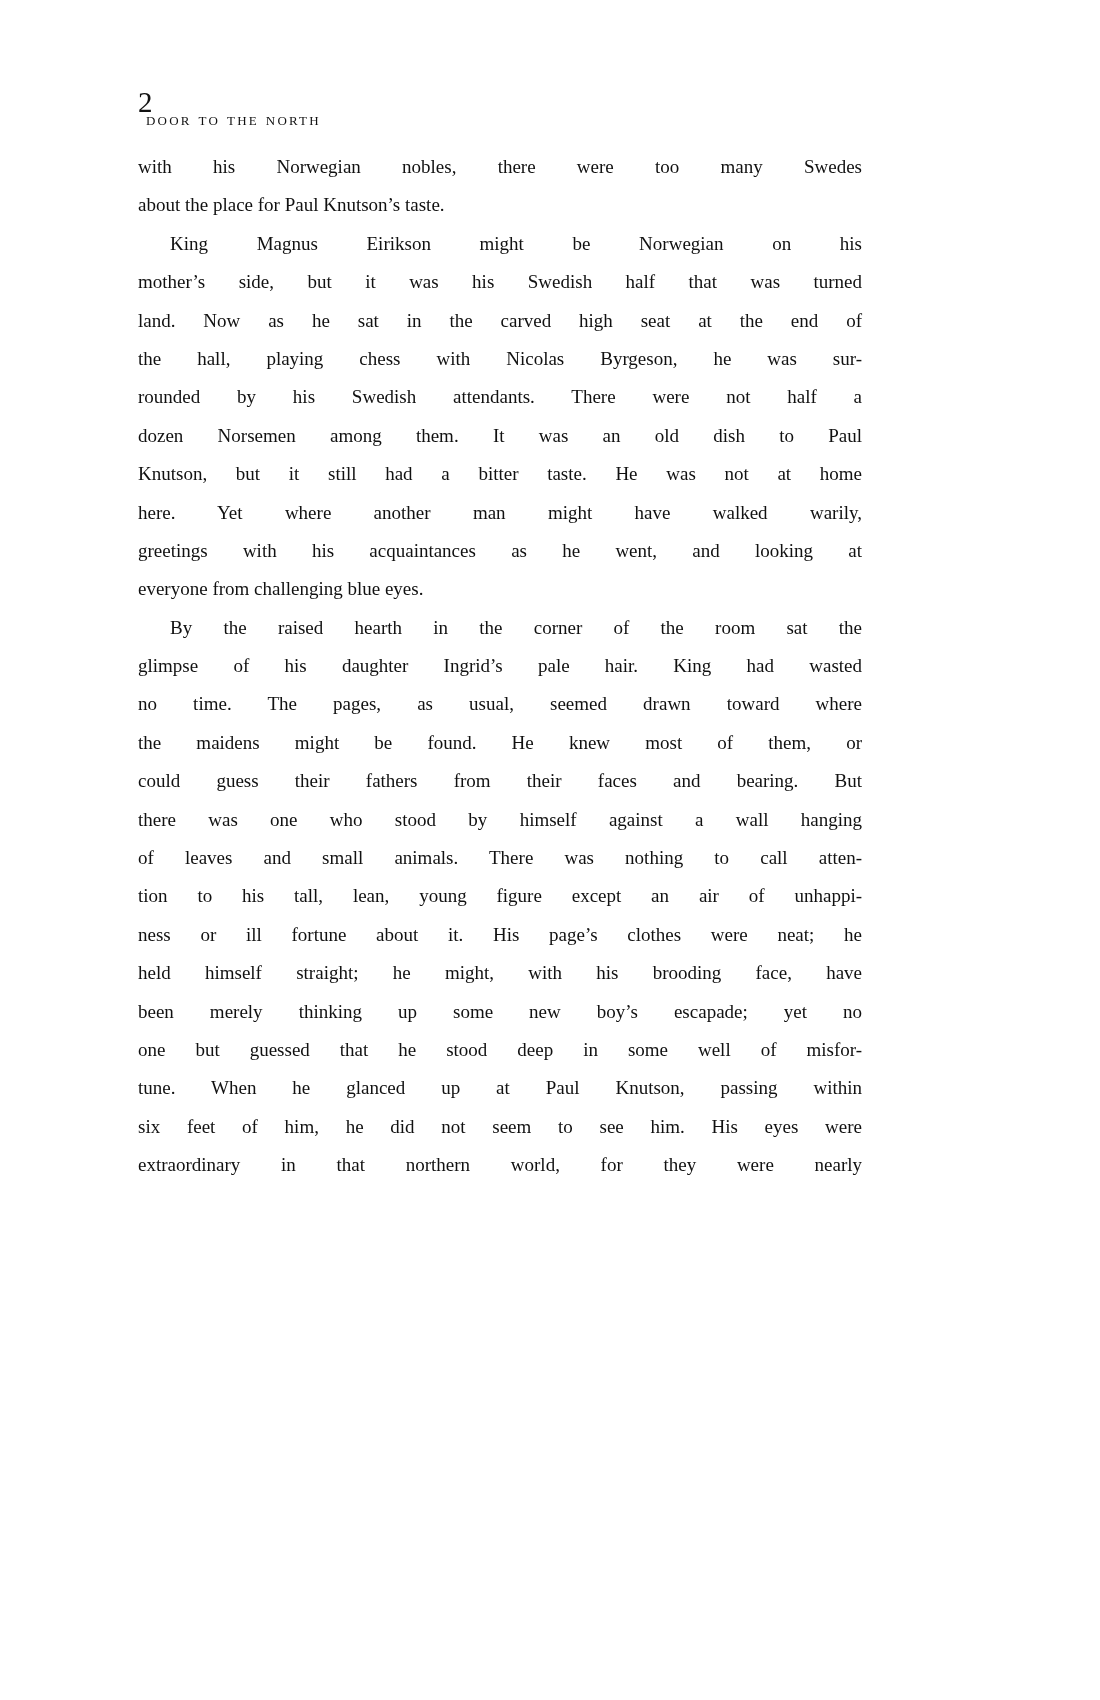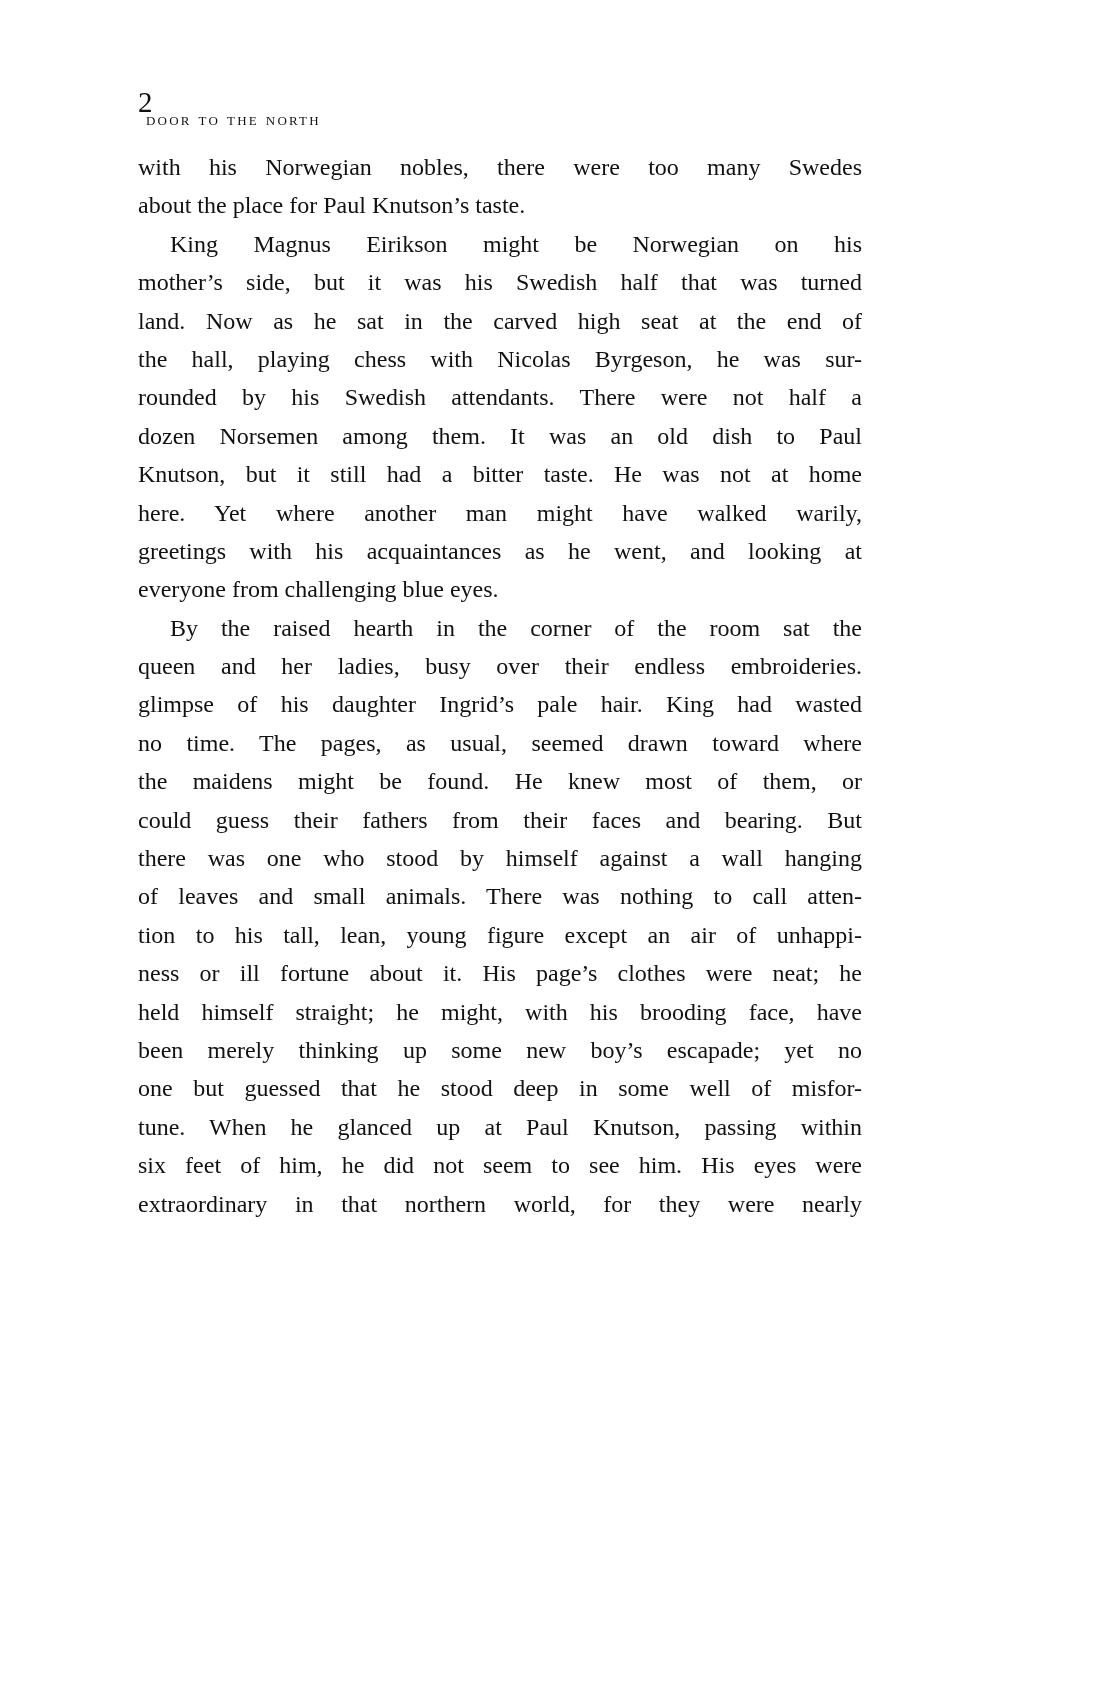--- a/index.html
+++ b/index.html
@@ -3,21 +3,21 @@
 <meta charset="utf-8">
 <style>
   html, body { margin: 0; padding: 0; background: #ffffff; }
   body { width: 1100px; height: 1700px; position: relative; overflow: hidden;
          font-family: "Liberation Serif", "DejaVu Serif", serif; color: #111; }
   .header { position: absolute; top: 86px; left: 138px; width: 724px; height: 40px; }
   .page-number { position: absolute; left: 0; top: 0; font-size: 29px; line-height: 32px; }
   .running-head { position: absolute; left: 8px; right: 0; top: 6px; text-align: left;
                   font-size: 19px; letter-spacing: 2.2px; font-variant: small-caps; text-transform: lowercase; margin-top: 16px; }
   .body { position: absolute; top: 148px; left: 138px; width: 724px; }
-  .line { display: block; height: 38.4px; font-size: 24px; line-height: 38.4px;
+  .line { display: block; height: 38.4px; font-size: 19px; line-height: 38.4px;
           white-space: nowrap; text-align: justify; text-align-last: justify; }
   .line.last { text-align-last: left; }
   .line.indent { padding-left: 32px; }
 </style>
 </head>
 <body>
 
 <div class="header">
   <span class="page-number">2</span>
   <div class="running-head">DOOR TO THE NORTH</div>
@@ -30,21 +30,20 @@
     <span class="line">mother’s side, but it was his Swedish half that was turned</span>
     <span class="line">land. Now as he sat in the carved high seat at the end of</span>
     <span class="line">the hall, playing chess with Nicolas Byrgeson, he was sur-</span>
     <span class="line">rounded by his Swedish attendants. There were not half a</span>
     <span class="line">dozen Norsemen among them. It was an old dish to Paul</span>
     <span class="line">Knutson, but it still had a bitter taste. He was not at home</span>
     <span class="line">here. Yet where another man might have walked warily,</span>
     <span class="line">greetings with his acquaintances as he went, and looking at</span>
     <span class="line last">everyone from challenging blue eyes.</span>
     <span class="line indent">By the raised hearth in the corner of the room sat the</span>
-    <span class="line">queen and her ladies, busy over their endless embroideries.</span>
     <span class="line">glimpse of his daughter Ingrid’s pale hair. King had wasted</span>
     <span class="line">no time. The pages, as usual, seemed drawn toward where</span>
     <span class="line">the maidens might be found. He knew most of them, or</span>
     <span class="line">could guess their fathers from their faces and bearing. But</span>
     <span class="line">there was one who stood by himself against a wall hanging</span>
     <span class="line">of leaves and small animals. There was nothing to call atten-</span>
     <span class="line">tion to his tall, lean, young figure except an air of unhappi-</span>
     <span class="line">ness or ill fortune about it. His page’s clothes were neat; he</span>
     <span class="line">held himself straight; he might, with his brooding face, have</span>
     <span class="line">been merely thinking up some new boy’s escapade; yet no</span>

